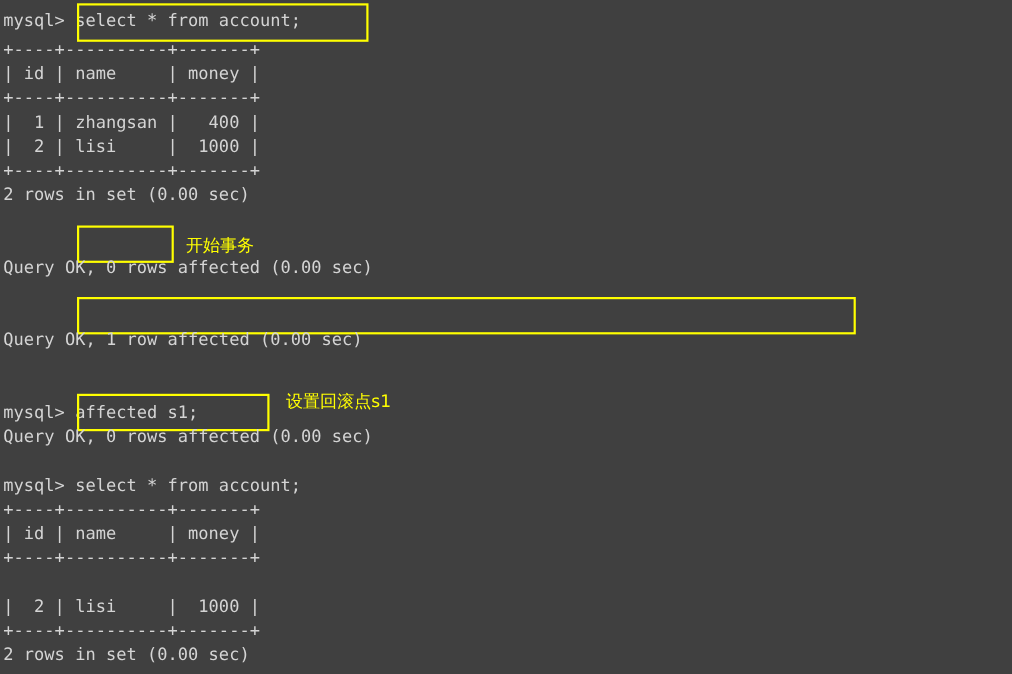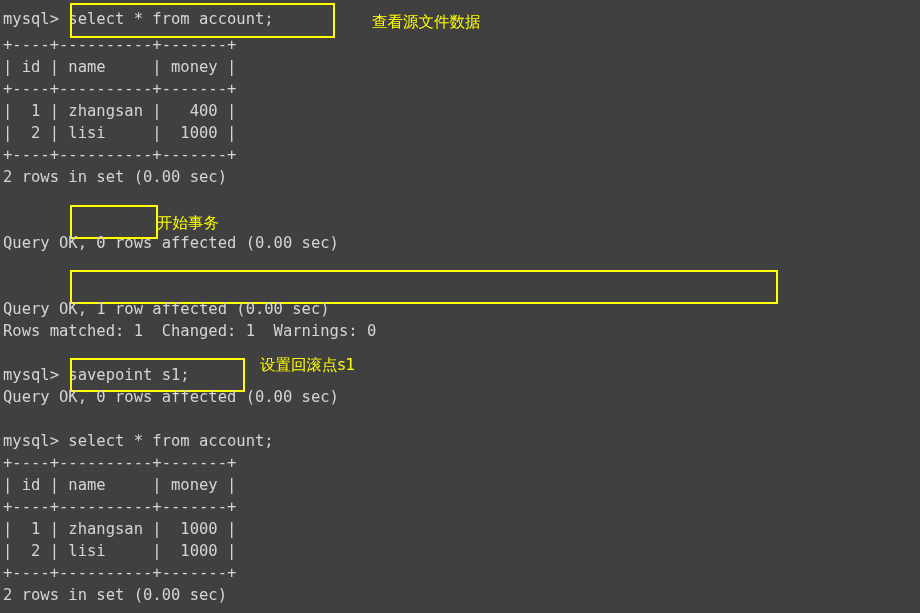--- a/index.html
+++ b/index.html
@@ -50,48 +50,45 @@
     font-weight: 400;
   }
 </style>
 </head>
 <body>
 
 <div id="terminal">
 
   <div class="line" style="top:8px;"><span class="prompt">mysql&gt; </span><span>select * from account;</span></div>
   <div class="hl-box" style="left:70px; top:3px; width:265px; height:35px;"></div>
-  <div class="annot" style="left:372px; top:11px;">查看源文件数据</div>
 
   <div class="line" style="top:34px;">+----+----------+-------+</div>
   <div class="line" style="top:56px;">| id | name     | money |</div>
   <div class="line" style="top:78px;">+----+----------+-------+</div>
   <div class="line" style="top:100px;">|  1 | zhangsan |   400 |</div>
   <div class="line" style="top:122px;">|  2 | lisi     |  1000 |</div>
   <div class="line" style="top:144px;">+----+----------+-------+</div>
   <div class="line" style="top:166px;">2 rows in set (0.00 sec)</div>
 
   <div class="hl-box" style="left:70px; top:205px; width:88px; height:34px;"></div>
-  <div class="annot" style="left:157px; top:212px;">开始事务</div>
+  <div class="annot" style="left:169px; top:212px;">开始事务</div>
 
   <div class="line" style="top:232px;">Query OK, 0 rows affected (0.00 sec)</div>
 
   <div class="hl-box" style="left:70px; top:270px; width:708px; height:34px;"></div>
 
   <div class="line" style="top:298px;text-align:right;">Query OK, 1 row affected (0.00 sec)</div>
-  <div class="line" style="top:320px;">Rows matched: 1  Changed: 1  Warnings: 0</div>
 
-  <div class="line" style="top:364px;"><span class="prompt">mysql&gt; </span><span>savepoint s1;</span></div>
+  <div class="line" style="top:364px;"><span class="prompt">mysql&gt; </span><span>affected s1;</span></div>
   <div class="hl-box" style="left:70px; top:358px; width:175px; height:34px;"></div>
   <div class="annot" style="left:260px; top:354px;">设置回滚点s1</div>
 
   <div class="line" style="top:386px;">Query OK, 0 rows affected (0.00 sec)</div>
 
   <div class="line" style="top:430px;">mysql&gt; select * from account;</div>
   <div class="line" style="top:452px;">+----+----------+-------+</div>
   <div class="line" style="top:474px;">| id | name     | money |</div>
   <div class="line" style="top:496px;">+----+----------+-------+</div>
-  <div class="line" style="top:518px;">|  1 | zhangsan |  1000 |</div>
   <div class="line" style="top:540px;">|  2 | lisi     |  1000 |</div>
   <div class="line" style="top:562px;">+----+----------+-------+</div>
   <div class="line" style="top:584px;">2 rows in set (0.00 sec)</div>
 
 </div>
 
 </body></html>

